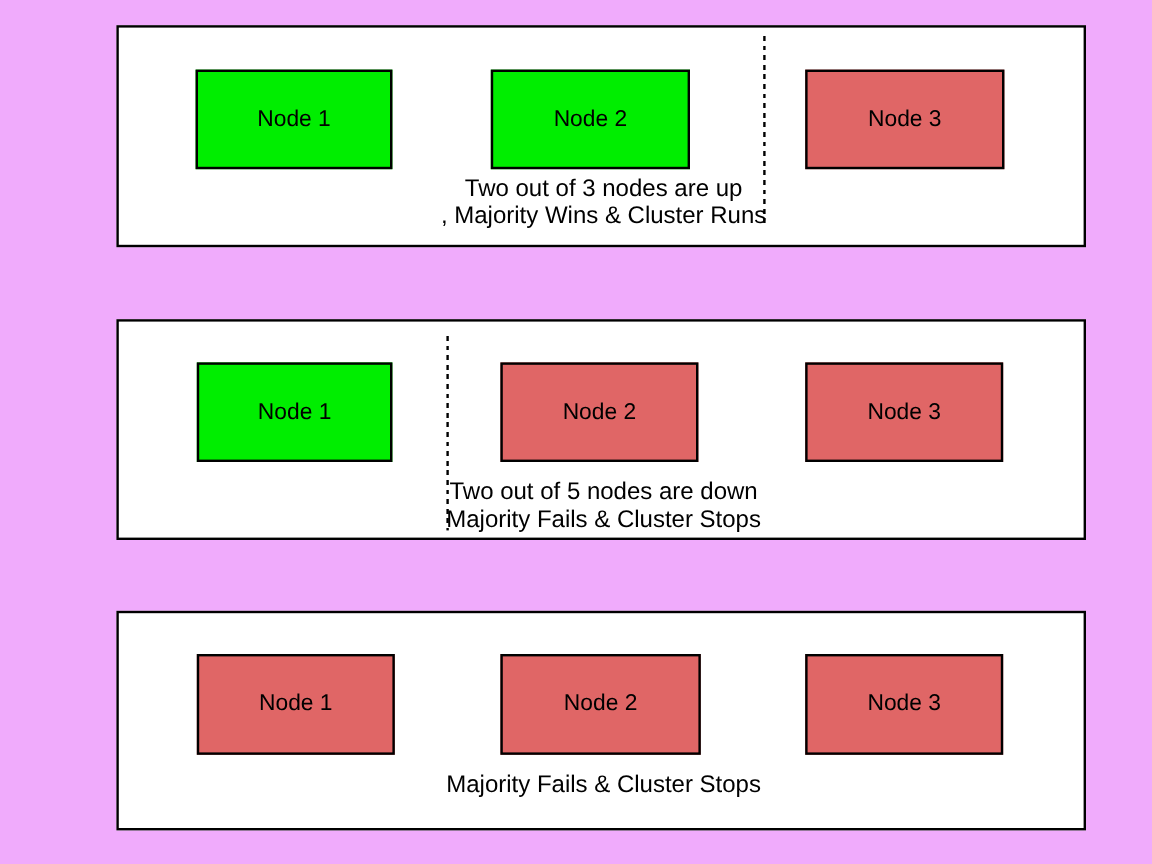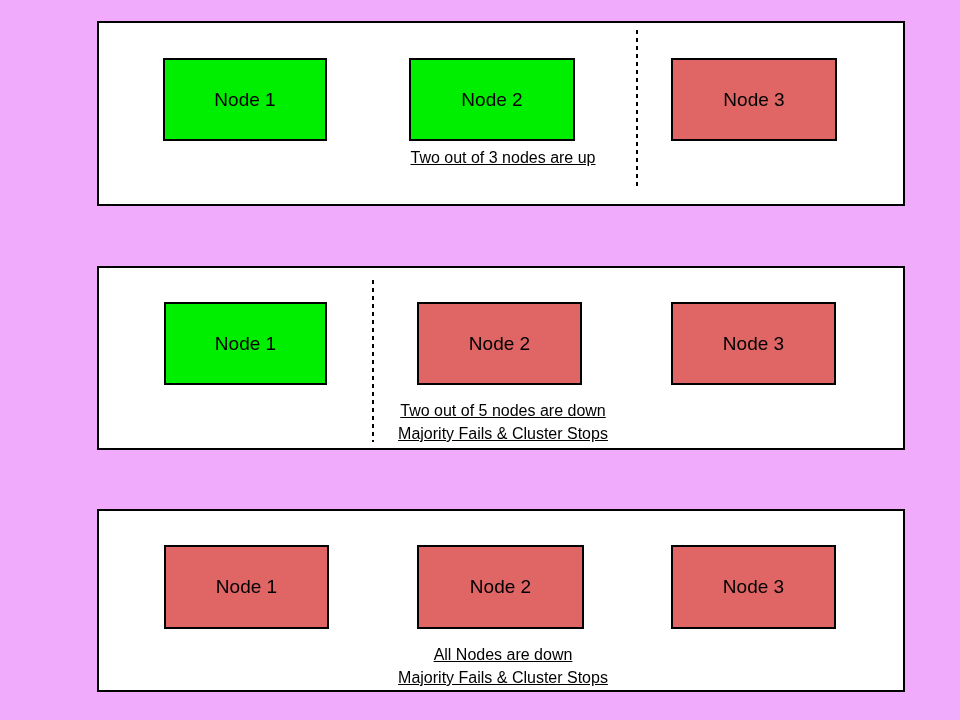--- a/index.html
+++ b/index.html
@@ -65,25 +65,24 @@
     );
   }
   #panel-1 .divider { left: 537px; top: 7px;  height: 160px; }
   #panel-2 .divider { left: 273px; top: 12px; height: 162px; }
 
   .caption {
     position: absolute;
     left: 104px;
     width: 600px;
     text-align: center;
-    font-size: 16px;
+    font-size: 20px;
     line-height: 23px;
     color: #000000;
     white-space: nowrap;
-    text-decoration: underline;
   }
   #panel-1 .caption { top: 123px; }
   #panel-2 .caption { top: 131px; }
   #panel-3 .caption { top: 132px; }
 </style>
 </head>
 <body>
 
 <div id="canvas">
 
@@ -93,20 +92,21 @@
     </div>
     <div class="node n2" style="background-color: rgb(0, 238, 0);">
       <span>Node 2</span>
     </div>
     <div class="divider"></div>
     <div class="node n3" style="background-color: rgb(224, 102, 102);">
       <span>Node 3</span>
     </div>
     <div class="caption">
       <div>Two out of 3 nodes are up</div>
+      <div>, Majority Wins &amp; Cluster Runs</div>
     </div>
   </div>
 
   <div class="panel" id="panel-2">
     <div class="node n1" style="background-color: rgb(0, 238, 0);">
       <span>Node 1</span>
     </div>
     <div class="divider"></div>
     <div class="node n2" style="background-color: rgb(224, 102, 102);">
       <span>Node 2</span>
@@ -124,18 +124,17 @@
     <div class="node n1" style="background-color: rgb(224, 102, 102);">
       <span>Node 1</span>
     </div>
     <div class="node n2" style="background-color: rgb(224, 102, 102);">
       <span>Node 2</span>
     </div>
     <div class="node n3" style="background-color: rgb(224, 102, 102);">
       <span>Node 3</span>
     </div>
     <div class="caption">
-      <div>All Nodes are down</div>
       <div>Majority Fails &amp; Cluster Stops</div>
     </div>
   </div>
 
 </div>
 
 </body></html>

